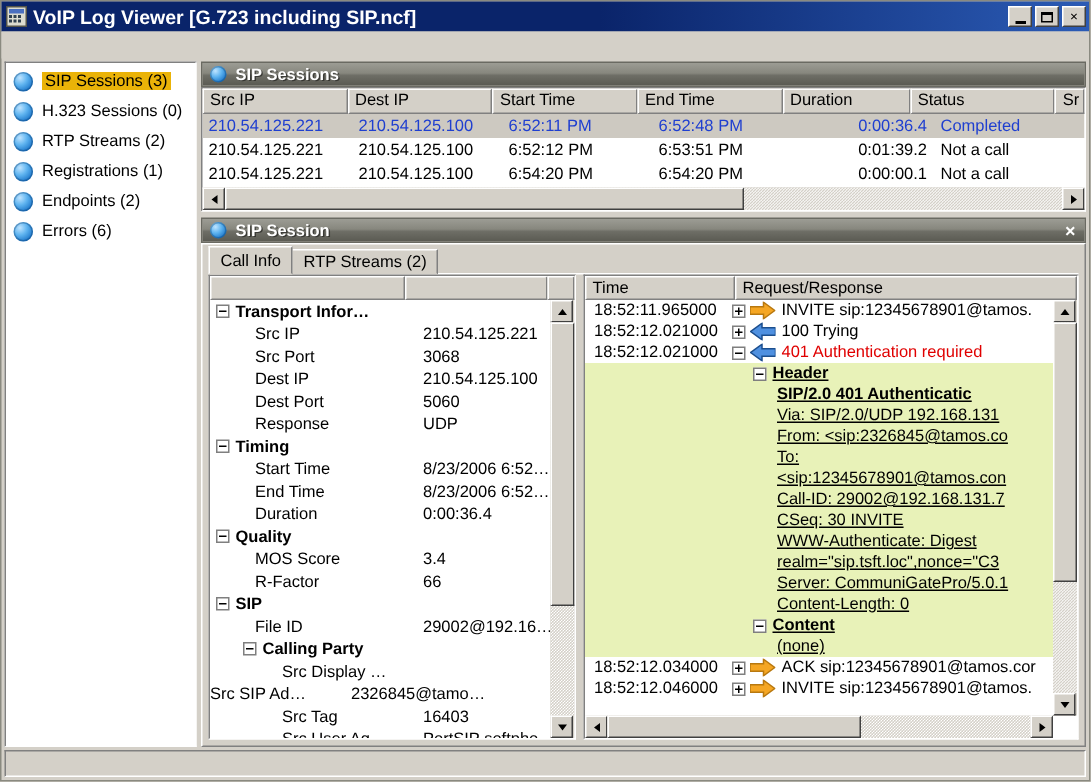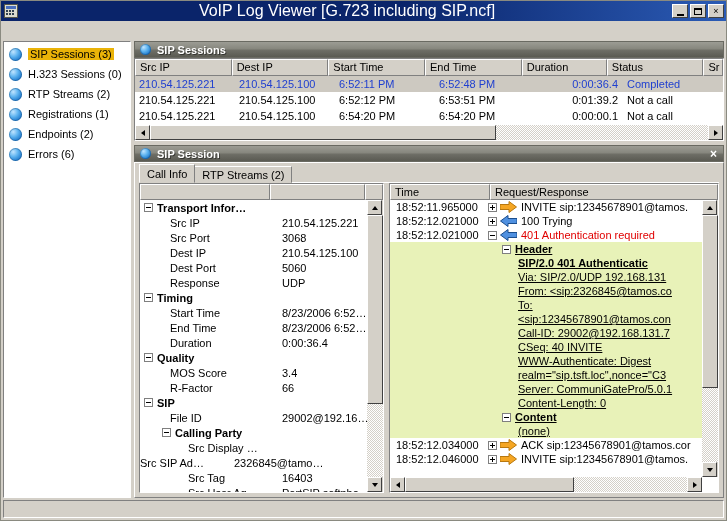--- a/index.html
+++ b/index.html
@@ -32,24 +32,23 @@
   }
   .title-icon i{
     position:absolute;left:1px;top:1px;right:1px;height:3px;background:#4a6fbf;display:block;
   }
   .title-icon u{
     position:absolute;left:1px;top:5px;display:block;width:2px;height:2px;
     background:#30404f;
     box-shadow:3px 0 0 #30404f,6px 0 0 #30404f,0 3px 0 #30404f,3px 3px 0 #30404f,6px 3px 0 #30404f;
   }
   .title-text{
-    color:#fff;font-weight:normal;font-size:16px;
+    color:#fff;font-weight:bold;font-size:13px;
     white-space:nowrap;overflow:hidden;flex:1 1 auto;
     letter-spacing:0px;
-    text-align:center;
   }
   .title-btns{display:flex;gap:2px;align-items:center;}
   .tbtn{
     width:16px;height:14px;background:#d4d0c8;
     border:1px solid;border-color:#ffffff #404040 #404040 #ffffff;
     position:relative;box-sizing:border-box;
   }
   .tbtn span{
     position:absolute;left:0;right:0;top:0;bottom:0;
     display:flex;align-items:center;justify-content:center;
@@ -544,21 +543,21 @@
                   <div class="yrow">
                     <span class="yindent2"></span>
                       <span>&lt;sip:12345678901@tamos.con</span>
                   </div>
                   <div class="yrow">
                     <span class="yindent2"></span>
                       <span>Call-ID: 29002@192.168.131.7</span>
                   </div>
                   <div class="yrow">
                     <span class="yindent2"></span>
-                      <span>CSeq: 40 INVITE</span>
+                      <span>CSeq: 30 INVITE</span>
                   </div>
                   <div class="yrow">
                     <span class="yindent2"></span>
                       <span>WWW-Authenticate: Digest</span>
                   </div>
                   <div class="yrow">
                     <span class="yindent2"></span>
                       <span>realm="sip.tsft.loc",nonce="C3</span>
                   </div>
                   <div class="yrow">

